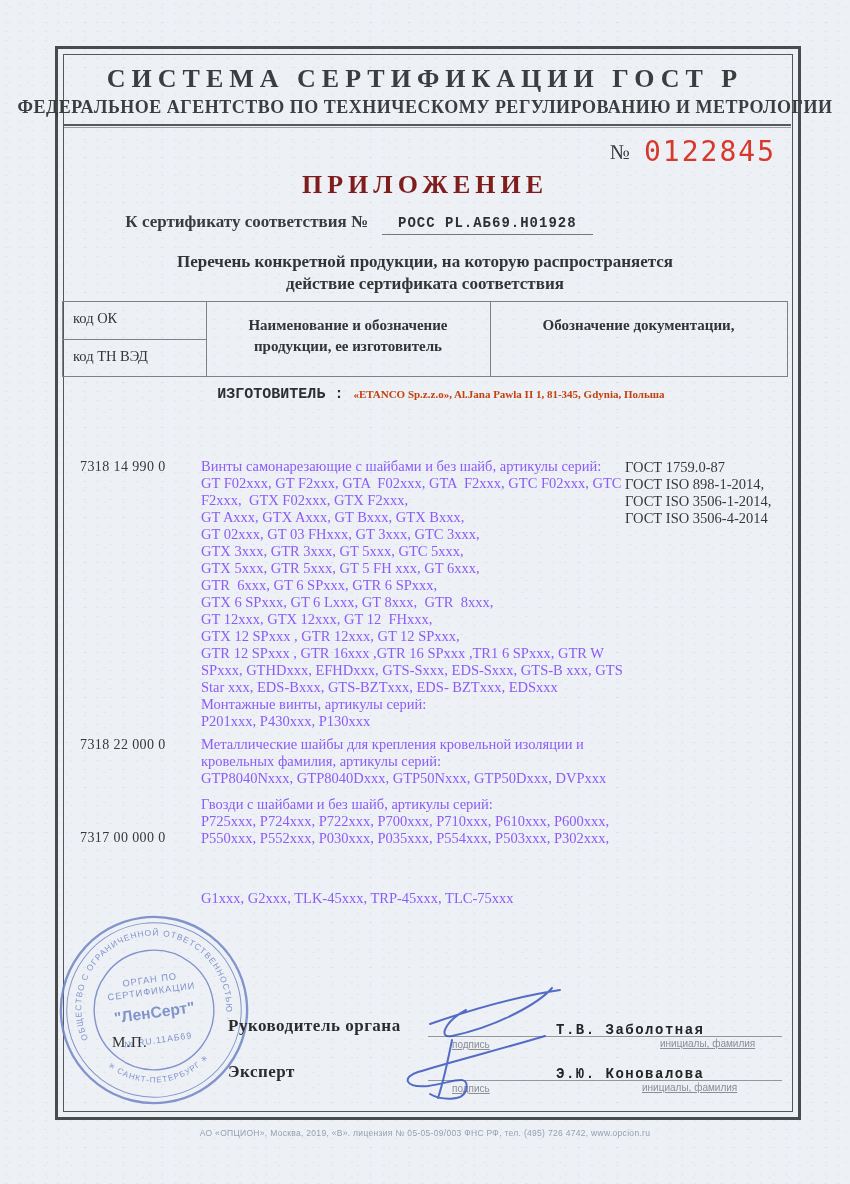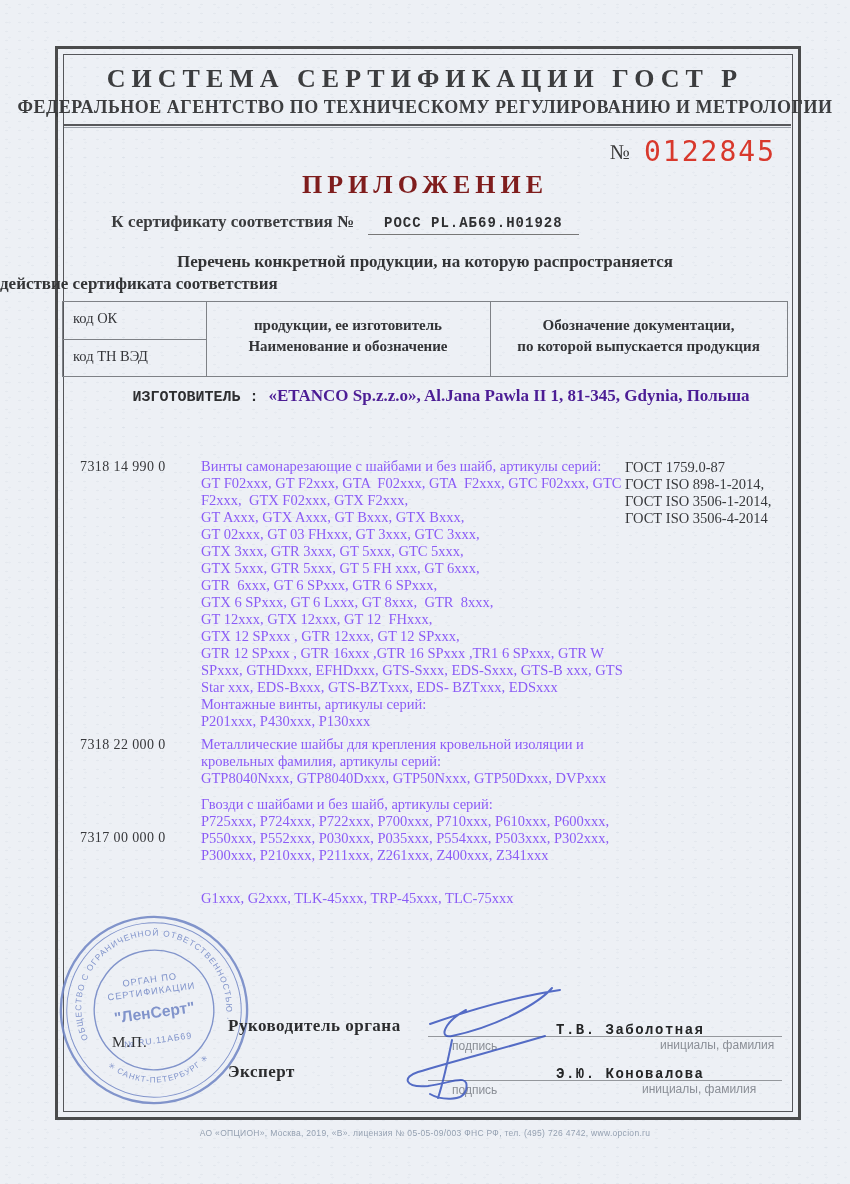--- a/index.html
+++ b/index.html
@@ -22,58 +22,58 @@
   .sys-title{left:0;width:850px;top:64px;text-align:center;font-size:26px;font-weight:bold;
     letter-spacing:6px;color:#3c3d3f;}
   .agency{left:0;width:850px;top:97px;text-align:center;font-size:18px;font-weight:bold;
     letter-spacing:.5px;color:#3c3d3f;}
   .hr-header{left:64px;top:124px;width:727px;height:1px;border-top:2px solid #57585b;border-bottom:1px solid #9aa0a8;}
   .no-sign{left:610px;top:140px;font-size:21px;color:#3a3a3a;}
   .serial{left:644px;top:135px;font-size:28px;letter-spacing:2px;
     font-family:"DejaVu Sans Mono","Liberation Mono",monospace;}
   .appendix{left:0;width:850px;top:170px;text-align:center;font-size:26px;font-weight:bold;
     letter-spacing:5px;color:#7f1d1d;}
-  .certline{left:0;width:690px;top:212px;display:flex;justify-content:center;align-items:baseline;}
+  .certline{left:0;width:690px;top:212px;display:flex;justify-content:center;align-items:baseline;padding-left:14px;}
   .certline .lbl{font-size:17px;font-weight:600;color:#3a3b3d;}
   .certline .num{margin-left:14px;padding:0 16px 3px 16px;border-bottom:1.5px solid #777;
     font-family:"Liberation Mono","DejaVu Sans Mono",monospace;font-size:14px;font-weight:bold;
     letter-spacing:1px;color:#2f3032;}
   .scope1{left:0;width:850px;top:252px;text-align:center;font-size:17px;font-weight:bold;color:#333436;}
-  .scope2{left:0;width:850px;top:274px;text-align:left;font-size:17px;font-weight:bold;color:#333436;}
+  .scope2{left:0;width:850px;top:274px;text-align:center;font-size:17px;font-weight:bold;color:#333436;}
   
   .tbl{left:62px;top:301px;width:724px;height:74px;border:1px solid #7e8186;}
   .tbl .v1{position:absolute;left:143px;top:0;height:100%;width:0;border-left:1px solid #7e8186;}
   .tbl .v2{position:absolute;left:427px;top:0;height:100%;width:0;border-left:1px solid #7e8186;}
   .tbl .h1{position:absolute;left:0;top:37px;width:143px;height:0;border-top:1px solid #7e8186;}
   .tbl .c-ok{position:absolute;left:10px;top:8px;font-size:14.5px;color:#35363a;}
   .tbl .c-tn{position:absolute;left:10px;top:46px;font-size:14.5px;color:#35363a;}
   .tbl .mid{position:absolute;left:143px;top:13px;width:284px;text-align:center;
     font-size:15px;font-weight:600;line-height:21px;color:#333437;}
   .tbl .rgt{position:absolute;left:427px;top:13px;width:297px;text-align:center;
     font-size:15px;font-weight:600;line-height:21px;color:#333437;}
   
   .manu{left:0;width:850px;top:386px;display:flex;justify-content:center;align-items:baseline;}
   .manu .lbl{font-family:"Liberation Mono","DejaVu Sans Mono",monospace;font-size:15px;font-weight:bold;color:#2e2f31;margin-left:32px;}
-  .manu .val{margin-left:10px;font-size:17px;font-weight:bold;color:#4c1d95;}
+  .manu .val{margin-left:10px;font-size:11px;font-weight:bold;color:#c2410c;}
   
   .code{width:100px;font-size:14px;letter-spacing:.4px;color:#37383b;white-space:pre;}
   .lines{font-size:14.5px;line-height:17px;color:#8b5cf6;white-space:pre;margin-left:29px;}
   .docs{left:625px;top:459px;font-size:14.5px;line-height:17px;color:#37383b;white-space:pre;}
   .code1{left:80px;top:459px;} .blk1{left:172px;top:458px;}
   .code2{left:80px;top:737px;} .blk2{left:172px;top:736px;}
   .code3{left:80px;top:830px;} .blk3{left:172px;top:796px;}
   .blk4{left:172px;top:890px;}
   
   .stamp{left:56px;top:912px;opacity:.85;transform:rotate(-8deg);}
   .mp{left:112px;top:1034px;font-size:15px;letter-spacing:1px;color:#2f3032;}
   .role1{left:228px;top:1016px;font-size:17px;font-weight:bold;letter-spacing:.5px;color:#2b2c2e;}
   .role2{left:228px;top:1062px;font-size:17px;font-weight:bold;letter-spacing:.5px;color:#2b2c2e;}
   .rule1{left:428px;top:1036px;width:354px;height:0;border-top:1px solid #94979c;}
   .rule2{left:428px;top:1080px;width:354px;height:0;border-top:1px solid #94979c;}
-  .cap{font-family:"Liberation Sans",sans-serif;font-size:12px;color:#8a8e96;}
+  .cap{font-family:"Liberation Sans",sans-serif;font-size:10px;color:#8a8e96;text-decoration:underline;}
   .capS1{left:452px;top:1039px;} .capS2{left:452px;top:1083px;}
   .capN1{left:660px;top:1038px;} .capN2{left:642px;top:1082px;}
   .name{font-family:"Liberation Mono","DejaVu Sans Mono",monospace;font-size:14px;font-weight:bold;
     letter-spacing:1.5px;color:#232425;white-space:pre;}
   .name1{left:556px;top:1022px;} .name2{left:556px;top:1066px;}
   .sigsvg{left:390px;top:968px;}
   
   .printline{left:40px;width:770px;top:1128px;text-align:center;
     font-family:"Liberation Sans",sans-serif;font-size:8.5px;letter-spacing:.3px;color:#94a0b1;}
   .stamp text{font-family:"Liberation Sans",sans-serif;}
@@ -101,44 +101,43 @@
 <div class="abs scope1 ni">Перечень конкретной продукции,  на которую распространяется</div>
 <div class="abs scope2 ni">действие сертификата соответствия</div>
 
 <div class="abs tbl">
   <div class="v1"></div>
   <div class="v2"></div>
   <div class="h1"></div>
   <div class="c-ok">код ОК</div>
   <div class="c-tn">код ТН ВЭД</div>
   <div class="mid">
+    <div>Наименование и обозначение</div>
     <div>продукции, ее изготовитель</div>
-    <div>Наименование и обозначение</div>
   </div>
   <div class="rgt">
     <div>Обозначение документации,</div>
-    <div>по которой выпускается продукция</div>
   </div>
 </div>
 
 <div class="abs manu">
   <span class="lbl">ИЗГОТОВИТЕЛЬ :</span>
   <span class="val">«ETANCO Sp.z.z.o», Al.Jana Pawla II 1, 81-345, Gdynia, Польша</span>
 </div>
 
 <div class="abs code code1 ni">7318 14 990 0</div>
 <div class="abs lines blk1"><div>Винты самонарезающие с шайбами и без шайб, артикулы серий:</div><div>GT F02xxx, GT F2xxx, GTA  F02xxx, GTA  F2xxx, GTC F02xxx, GTC</div><div>F2xxx,  GTX F02xxx, GTX F2xxx,</div><div>GT Axxx, GTX Axxx, GT Bxxx, GTX Bxxx,</div><div>GT 02xxx, GT 03 FHxxx, GT 3xxx, GTC 3xxx,</div><div>GTX 3xxx, GTR 3xxx, GT 5xxx, GTC 5xxx,</div><div>GTX 5xxx, GTR 5xxx, GT 5 FH xxx, GT 6xxx,</div><div>GTR  6xxx, GT 6 SPxxx, GTR 6 SPxxx,</div><div>GTX 6 SPxxx, GT 6 Lxxx, GT 8xxx,  GTR  8xxx,</div><div>GT 12xxx, GTX 12xxx, GT 12  FHxxx,</div><div>GTX 12 SPxxx , GTR 12xxx, GT 12 SPxxx,</div><div>GTR 12 SPxxx , GTR 16xxx ,GTR 16 SPxxx ,TR1 6 SPxxx, GTR W</div><div>SPxxx, GTHDxxx, EFHDxxx, GTS-Sxxx, EDS-Sxxx, GTS-B xxx, GTS</div><div>Star xxx, EDS-Bxxx, GTS-BZTxxx, EDS- BZTxxx, EDSxxx</div><div>Монтажные винты, артикулы серий:</div><div>P201xxx, P430xxx, P130xxx</div></div>
 
 <div class="abs docs"><div>ГОСТ 1759.0-87</div><div>ГОСТ ISO 898-1-2014,</div><div>ГОСТ ISO 3506-1-2014,</div><div>ГОСТ ISO 3506-4-2014</div></div>
 
 <div class="abs code code2 ni">7318 22 000 0</div>
 <div class="abs lines blk2"><div>Металлические шайбы для крепления кровельной изоляции и</div><div>кровельных фамилия, артикулы серий:</div><div>GTP8040Nxxx, GTP8040Dxxx, GTP50Nxxx, GTP50Dxxx, DVPxxx</div></div>
 
 <div class="abs code code3 ni">7317 00 000 0</div>
-<div class="abs lines blk3"><div>Гвозди с шайбами и без шайб, артикулы серий:</div><div>P725xxx, P724xxx, P722xxx, P700xxx, P710xxx, P610xxx, P600xxx,</div><div>P550xxx, P552xxx, P030xxx, P035xxx, P554xxx, P503xxx, P302xxx,</div><div>P300xxx, P210xxx, P211xxx, Z261xxx, Z400xxx, Z341xxx</div></div>
+<div class="abs lines blk3"><div>Гвозди с шайбами и без шайб, артикулы серий:</div><div>P725xxx, P724xxx, P722xxx, P700xxx, P710xxx, P610xxx, P600xxx,</div><div>P550xxx, P552xxx, P030xxx, P035xxx, P554xxx, P503xxx, P302xxx,</div></div>
 
 <div class="abs lines blk4"><div>G1xxx, G2xxx, TLK-45xxx, TRP-45xxx, TLC-75xxx</div></div>
 
 <svg class="abs stamp" width="196" height="196" viewBox="0 0 200 200">
   <g stroke="#6f84c4" fill="none" stroke-width="2.4">
     <circle cx="100" cy="100" r="95"></circle>
     <circle cx="100" cy="100" r="89" stroke-width="1"></circle>
     <circle cx="100" cy="100" r="61" stroke-width="1.4"></circle>
   </g>
   <defs>

